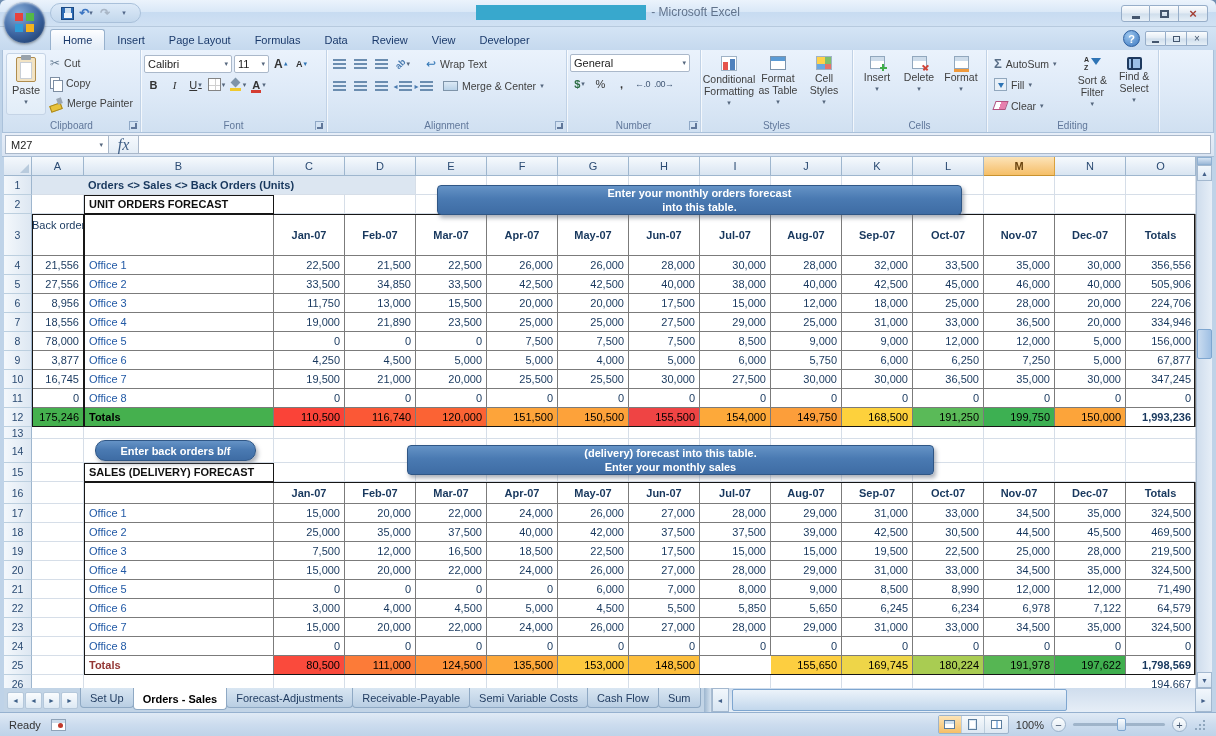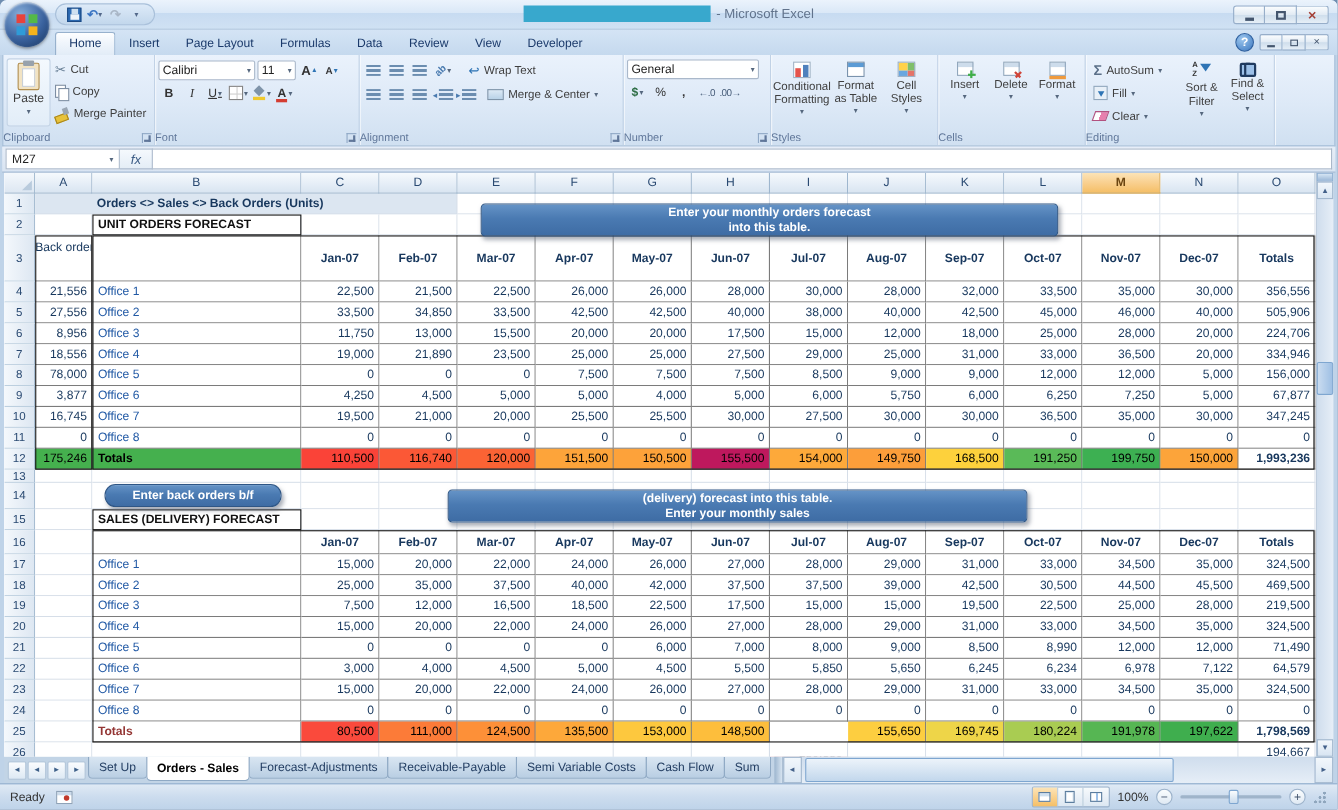--- a/index.html
+++ b/index.html
@@ -42,21 +42,21 @@
 .help-btn{width:17px;height:17px;border-radius:50%;background:radial-gradient(circle at 35% 30%,#9cc6ee,#3c78c0);color:#fff;font-size:11px;font-weight:bold;display:flex;align-items:center;justify-content:center;border:1px solid #2d5f9e;}
 .mwbtn{width:21px;height:15px;border:1px solid #97aec9;border-left-width:0;background:linear-gradient(#fbfdfe,#e2ebf4 48%,#cfdeec 52%,#e6eff7);display:flex;align-items:center;justify-content:center;font-size:10px;color:#44566e;}
 .mwbtn:first-child{border-left-width:1px;border-radius:2px 0 0 2px;}
 .mwbtn:last-child{border-radius:0 2px 2px 0;}
 .g-min2{width:7px;height:2px;background:#44566e;margin-top:6px;}
 .g-restore2{width:7px;height:6px;border:1.5px solid #44566e;}
 
 
 .ribbon{position:absolute;left:2px;right:2px;top:50px;height:83px;background:linear-gradient(#eaf2fc,#dde9f7 55%,#d0e0f1);border:1px solid #aac1da;border-top:none;display:flex;z-index:20;}
 .rgroup{position:relative;height:100%;padding:2px 3px 14px;border-right:1px solid #c1d2e6;box-shadow:1px 0 0 rgba(255,255,255,.7);flex:none;}
-.g-label{position:absolute;left:0;right:0;bottom:1px;text-align:left;font-size:10px;color:#60779a;}
+.g-label{position:absolute;left:0;right:0;bottom:1px;text-align:center;font-size:10px;color:#60779a;}
 .launcher{position:absolute;right:2px;bottom:2px;width:9px;height:9px;border-left:1px solid #8fa8c6;border-top:1px solid #8fa8c6;}
 .launcher::after{content:"";position:absolute;right:1px;bottom:1px;width:4px;height:4px;border-right:2px solid #60779a;border-bottom:2px solid #60779a;}
 .g-body{display:flex;align-items:flex-start;padding-top:1px;}
 .sbtn{height:20px;display:flex;align-items:center;gap:4px;font-size:10.5px;color:#3f3f3f;padding:0 4px;white-space:nowrap;}
 .arrow{font-size:7px;color:#55677e;}
 .combo{background:#fff;border:1px solid #aab8ca;height:18px;display:flex;align-items:center;font-size:11px;color:#222;padding:0 3px;border-radius:2px;}
 .carrow{margin-left:auto;font-size:7px;color:#55677e;padding-left:3px;}
 .fbtn{min-width:19px;height:19px;display:flex;align-items:center;justify-content:center;gap:1px;font-size:11px;color:#333;border-radius:2px;}
 .frow{display:flex;align-items:center;gap:2px;margin:2px 0;}
 
@@ -129,21 +129,21 @@
 .ic-find::before,.ic-find::after{content:"";position:absolute;top:1px;width:7px;height:9px;border:2px solid #1f3a5f;border-radius:2px;background:#9cc0e8;}
 .ic-find::before{left:1px;}
 .ic-find::after{right:1px;}
 .ed-left{display:flex;flex-direction:column;}
 .ed-left .sbtn{height:21px;}
 
 
 .fbar{position:absolute;left:2px;right:2px;top:133px;height:24px;background:linear-gradient(#e7eef8,#d9e4f2);border-bottom:1px solid #a9bdd4;display:flex;align-items:center;padding:2px 3px;z-index:10;}
 .namebox{width:104px;height:19px;background:#fff;border:1px solid #aab8ca;display:flex;align-items:center;font-size:11px;padding:0 5px;color:#222;}
 .nb-arrow{margin-left:auto;font-size:7px;color:#55677e;}
-.fx{width:30px;height:19px;display:flex;align-items:center;justify-content:center;font-size:12px;font-style:italic;font-family:Liberation Sans, sans-serif;color:#3e5e86;border:1px solid #aab8ca;border-left:none;background:linear-gradient(#f5f9fd,#e4edf6);}
+.fx{width:30px;height:19px;display:flex;align-items:center;justify-content:center;font-size:16px;font-style:italic;font-family:Liberation Serif, serif;color:#3e5e86;border:1px solid #aab8ca;border-left:none;background:linear-gradient(#f5f9fd,#e4edf6);}
 .finput{flex:1;height:19px;background:#fff;border:1px solid #aab8ca;border-left:none;font-size:11px;padding:0 4px;color:#222;}
 
 
 .sheetwrap{position:absolute;left:4px;top:157px;width:1208px;height:531px;display:flex;background:#fff;z-index:5;}
 .gridpane{position:relative;width:1192px;height:531px;overflow:hidden;background:#fff;}
 .colhdrs{position:absolute;left:0;top:0;width:1192px;height:19px;z-index:8;}
 .corner{position:absolute;left:0;top:0;width:28px;height:19px;background:linear-gradient(#f4f8fc,#dde7f2);border-right:1px solid #9eb6ce;border-bottom:1px solid #9eb6ce;}
 .corner::after{content:"";position:absolute;right:2px;bottom:2px;border-left:9px solid transparent;border-bottom:9px solid #b9cbdd;}
 .colhdr{position:absolute;top:0;height:19px;background:linear-gradient(#f6fafd,#e6eef7 55%,#d9e5f1);border-right:1px solid #9eb6ce;border-bottom:1px solid #9eb6ce;font-size:11px;color:#2a4a72;display:flex;align-items:center;justify-content:center;}
 .colhdr.sel{background:linear-gradient(#fce4b8,#f9d090 50%,#f5bf67);color:#6b4510;font-weight:bold;border-right:1px solid #d9a13e;border-bottom:1px solid #c8922f;}
@@ -740,21 +740,21 @@
           </div>
           <div class="grow" style="top: 251px; height: 19px;">
             <div class="rowhdr">12</div>
             <div class="cell num tb ctot" style="left: 28px; width: 52px; background: rgb(69, 176, 78);">175,246</div>
             <div class="cell tlab tb" style="left: 80px; width: 190px; background: rgb(69, 176, 78);">Totals</div>
             <div class="cell num tb ctot" style="left: 270px; width: 71px; background: rgb(250, 67, 56);">110,500</div>
             <div class="cell num tb ctot" style="left: 341px; width: 71px; background: rgb(251, 88, 54);">116,740</div>
             <div class="cell num tb ctot" style="left: 412px; width: 71px; background: rgb(251, 99, 52);">120,000</div>
             <div class="cell num tb ctot" style="left: 483px; width: 71px; background: rgb(253, 164, 58);">151,500</div>
             <div class="cell num tb ctot" style="left: 554px; width: 71px; background: rgb(253, 162, 58);">150,500</div>
-            <div class="cell num tb ctot" style="left: 625px; width: 71px; background: #be185d;">155,500</div>
+            <div class="cell num tb ctot" style="left: 625px; width: 71px; background: #ef4444;">155,500</div>
             <div class="cell num tb ctot" style="left: 696px; width: 71px; background: rgb(253, 169, 58);">154,000</div>
             <div class="cell num tb ctot" style="left: 767px; width: 71px; background: rgb(252, 158, 58);">149,750</div>
             <div class="cell num tb ctot" style="left: 838px; width: 71px; background: rgb(253, 209, 60);">168,500</div>
             <div class="cell num tb ctot" style="left: 909px; width: 71px; background: rgb(90, 186, 88);">191,250</div>
             <div class="cell num tb ctot" style="left: 980px; width: 71px; background: rgb(61, 176, 82);">199,750</div>
             <div class="cell num tb ctot" style="left: 1051px; width: 71px; background: rgb(252, 164, 58);">150,000</div>
             <div class="cell gnum tb" style="left: 1122px; width: 70px;">1,993,236</div>
           </div>
           <div class="grow" style="top: 270px; height: 12px;">
             <div class="rowhdr">13</div>

